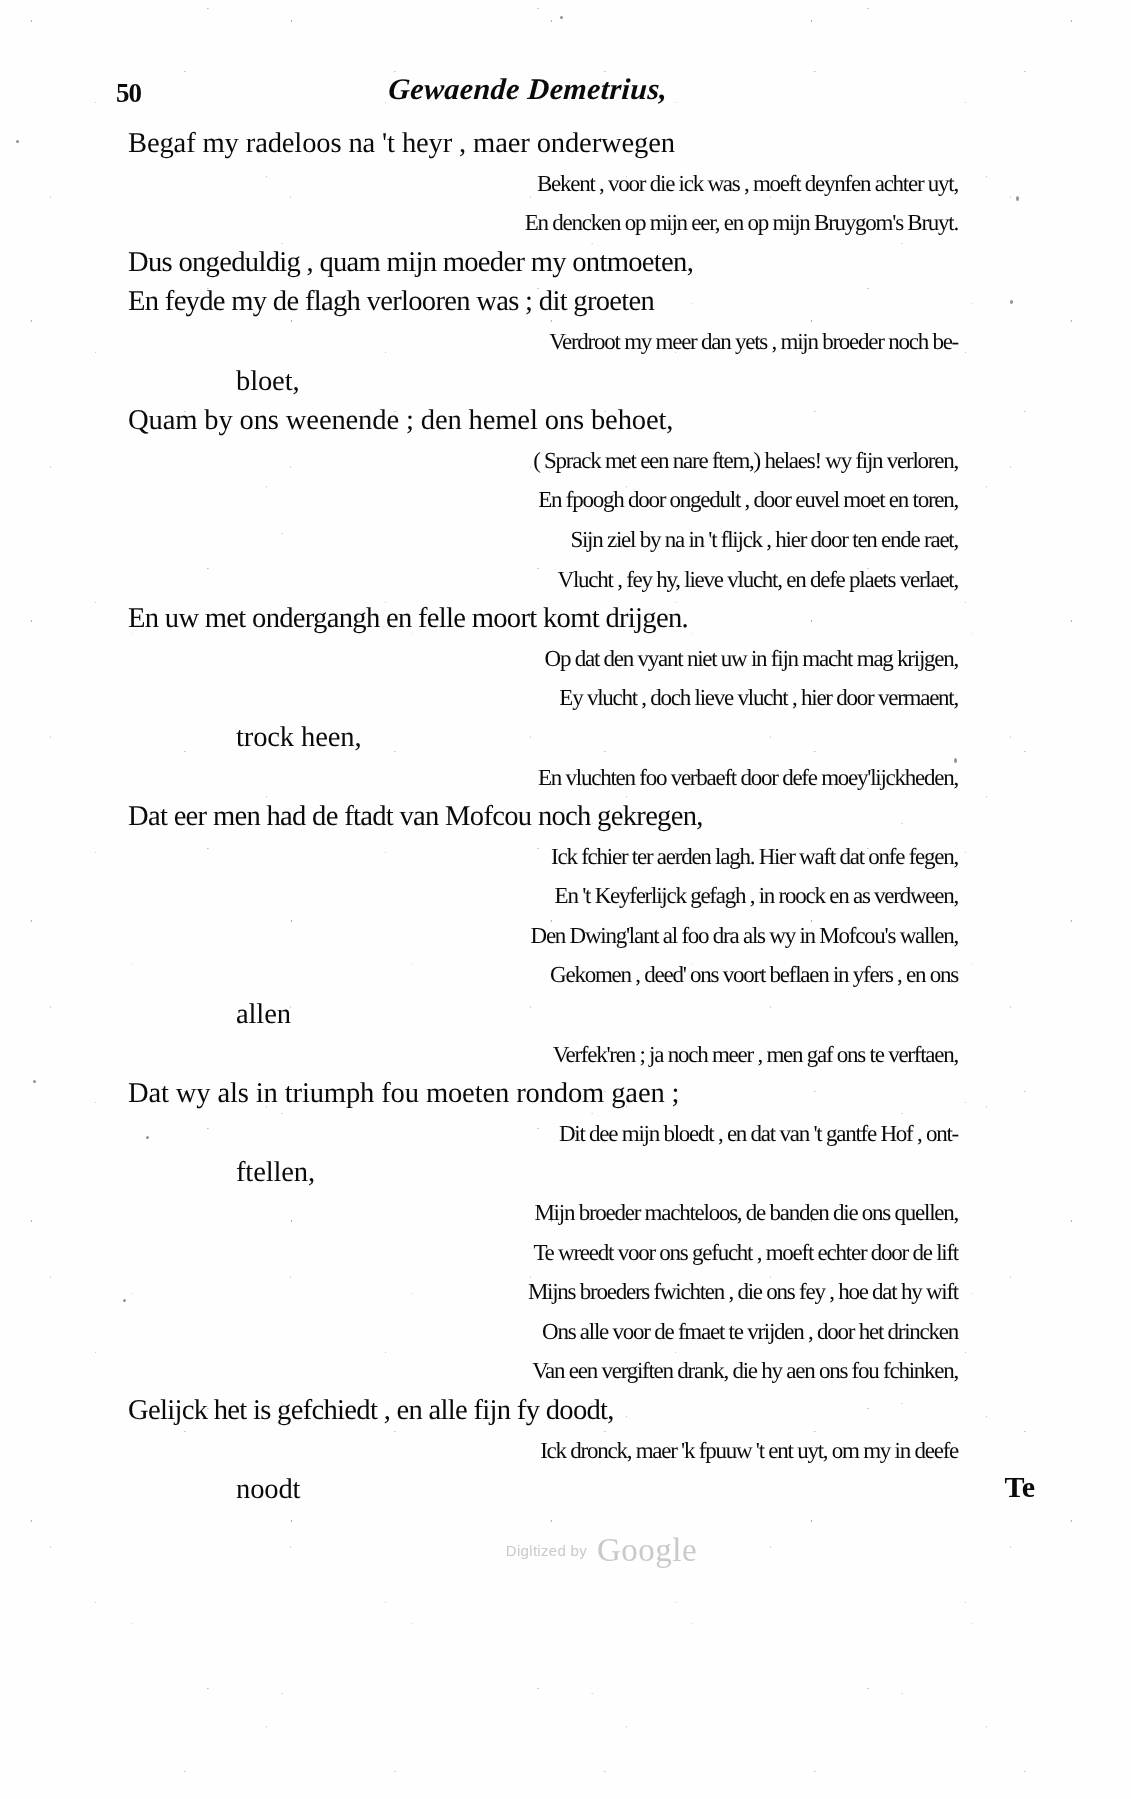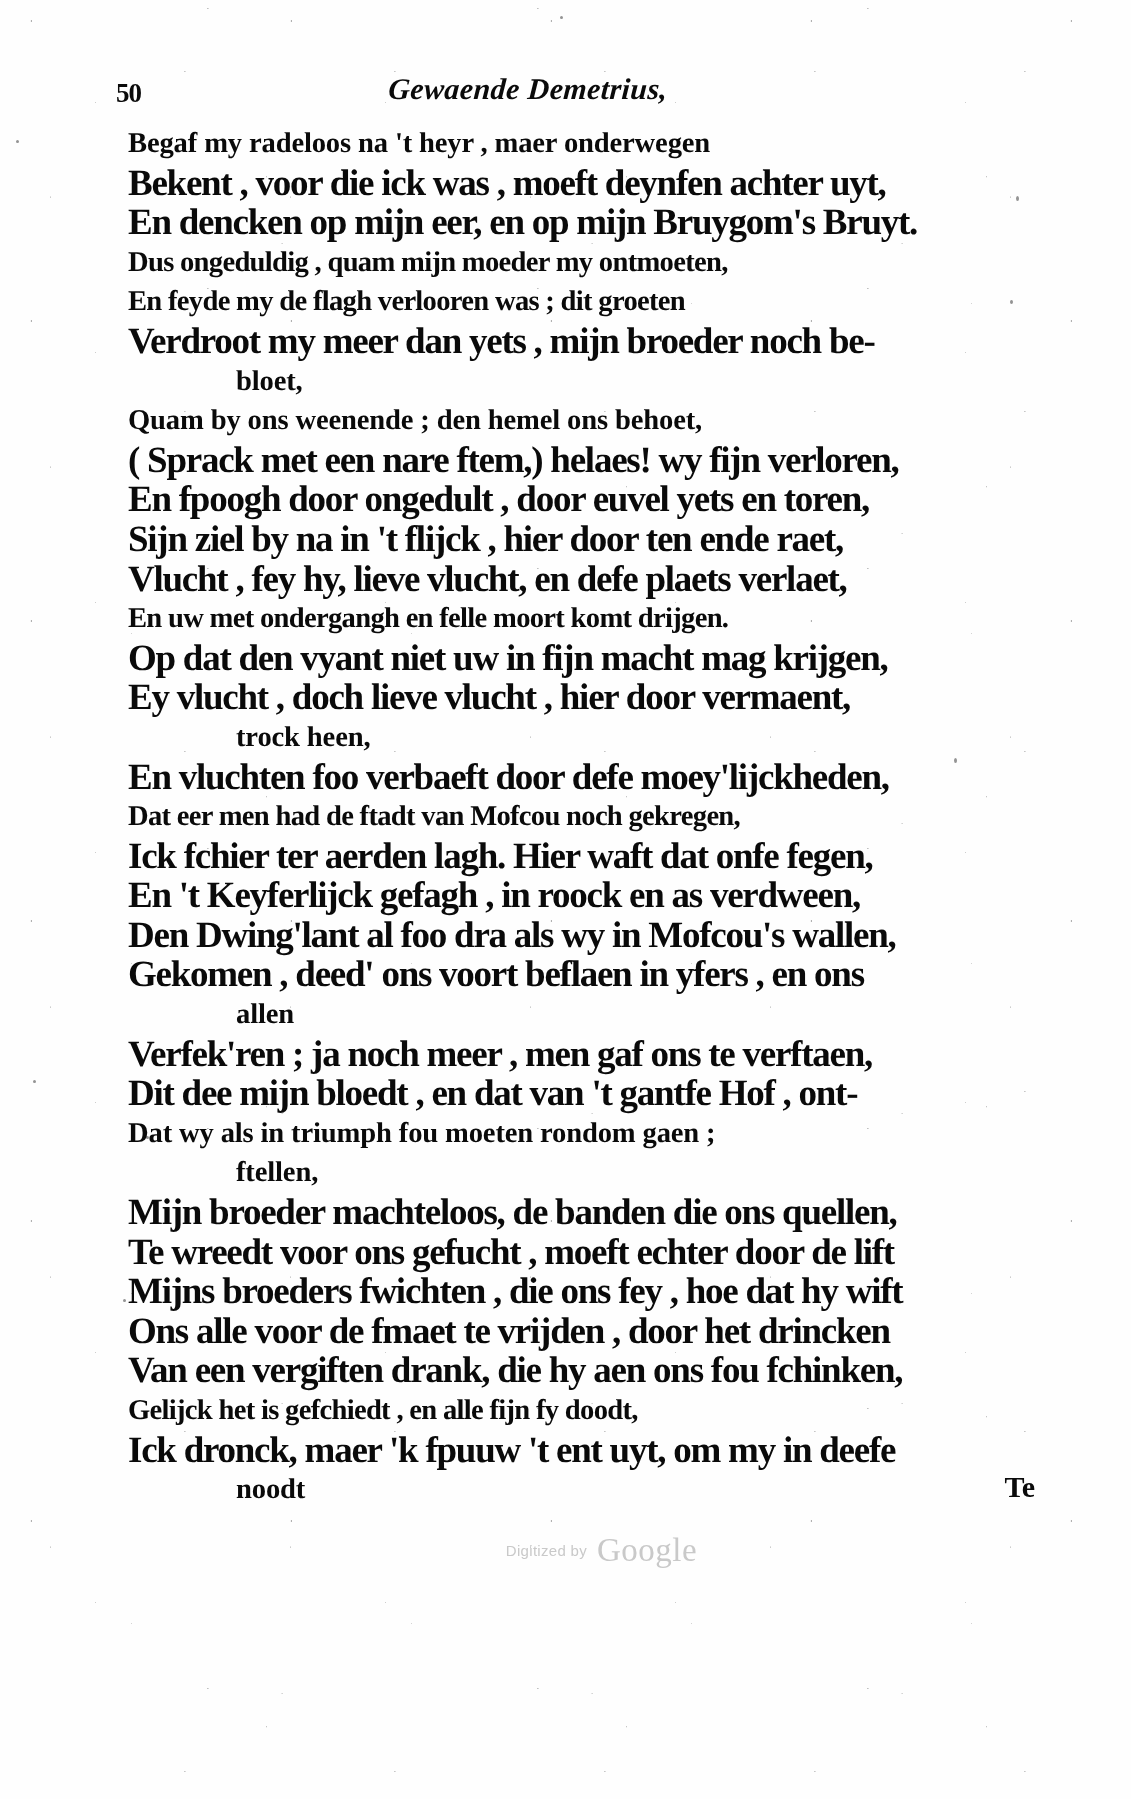--- a/index.html
+++ b/index.html
@@ -77,32 +77,33 @@
     position: absolute;
     left: 128px;
     top: 124px;
     width: 830px;
   }
   .line {
     font-size: 28.6px;
     line-height: 39.6px;
     letter-spacing: -0.15px;
     white-space: nowrap;
-    font-weight: 700;
+    font-weight: 400;
     text-rendering: geometricPrecision;
   }
   .line.indent {
     padding-left: 108px;
   }
   .line.tight {
     letter-spacing: -0.7px;
   }
   .line.verytight {
     letter-spacing: -1.25px;
-    font-size: 37px;
+    font-size: 23px;
+    text-align: right;
   }
 
   
   .catchword {
     position: absolute;
     right: 96px;
     top: 1470px;
     font-size: 30px;
     font-weight: 600;
   }
@@ -154,37 +155,37 @@
     <div class="verse">
         <div class="line">Begaf my radeloos na 't heyr , maer onderwegen</div>
         <div class="line verytight">Bekent , voor die ick was , moeft deynfen achter uyt,</div>
         <div class="line verytight">En dencken op mijn eer, en op mijn Bruygom's Bruyt.</div>
         <div class="line tight">Dus ongeduldig , quam mijn moeder my ontmoeten,</div>
         <div class="line tight">En feyde my de flagh verlooren was ;  dit groeten</div>
         <div class="line verytight">Verdroot my  meer dan yets ,  mijn broeder  noch be-</div>
         <div class="line indent">bloet,</div>
         <div class="line">Quam by ons weenende ;  den  hemel ons behoet,</div>
         <div class="line verytight">( Sprack met een nare ftem,) helaes!  wy fijn verloren,</div>
-        <div class="line verytight">En fpoogh door ongedult , door euvel yets en toren,</div>
+        <div class="line verytight">En fpoogh door ongedult , door euvel moet en toren,</div>
         <div class="line verytight">Sijn ziel by na in 't flijck , hier door ten ende raet,</div>
         <div class="line verytight">Vlucht , fey hy, lieve vlucht, en defe plaets verlaet,</div>
         <div class="line tight">En uw met ondergangh en felle moort komt drijgen.</div>
         <div class="line verytight">Op dat den vyant niet uw in fijn macht mag krijgen,</div>
         <div class="line verytight">Ey  vlucht ,  doch  lieve  vlucht , hier  door  vermaent,</div>
         <div class="line indent">trock heen,</div>
         <div class="line verytight">En vluchten foo verbaeft door defe moey'lijckheden,</div>
         <div class="line tight">Dat eer men had de ftadt van Mofcou noch gekregen,</div>
         <div class="line verytight">Ick fchier ter aerden lagh.  Hier waft dat onfe fegen,</div>
         <div class="line verytight">En 't Keyferlijck gefagh , in roock en as verdween,</div>
         <div class="line verytight">Den Dwing'lant al foo dra als wy in Mofcou's wallen,</div>
         <div class="line verytight">Gekomen , deed' ons voort beflaen in yfers , en ons</div>
         <div class="line indent">allen</div>
         <div class="line verytight">Verfek'ren ;  ja noch meer , men gaf ons te verftaen,</div>
+        <div class="line">Dat wy als in triumph fou moeten rondom gaen ;</div>
         <div class="line verytight">Dit dee mijn bloedt , en dat van 't gantfe Hof , ont-</div>
-        <div class="line">Dat wy als in triumph fou moeten rondom gaen ;</div>
         <div class="line indent">ftellen,</div>
         <div class="line verytight">Mijn broeder machteloos, de banden die ons quellen,</div>
         <div class="line verytight">Te wreedt voor ons gefucht , moeft echter door de lift</div>
         <div class="line verytight">Mijns broeders fwichten , die ons fey , hoe dat hy wift</div>
         <div class="line verytight">Ons alle voor de fmaet te vrijden , door het drincken</div>
         <div class="line verytight">Van een vergiften drank, die hy aen ons fou fchinken,</div>
         <div class="line tight">Gelijck het is gefchiedt , en alle fijn fy doodt,</div>
         <div class="line verytight">Ick dronck, maer 'k fpuuw 't ent uyt, om my in deefe</div>
         <div class="line indent">noodt</div>
       </div>

